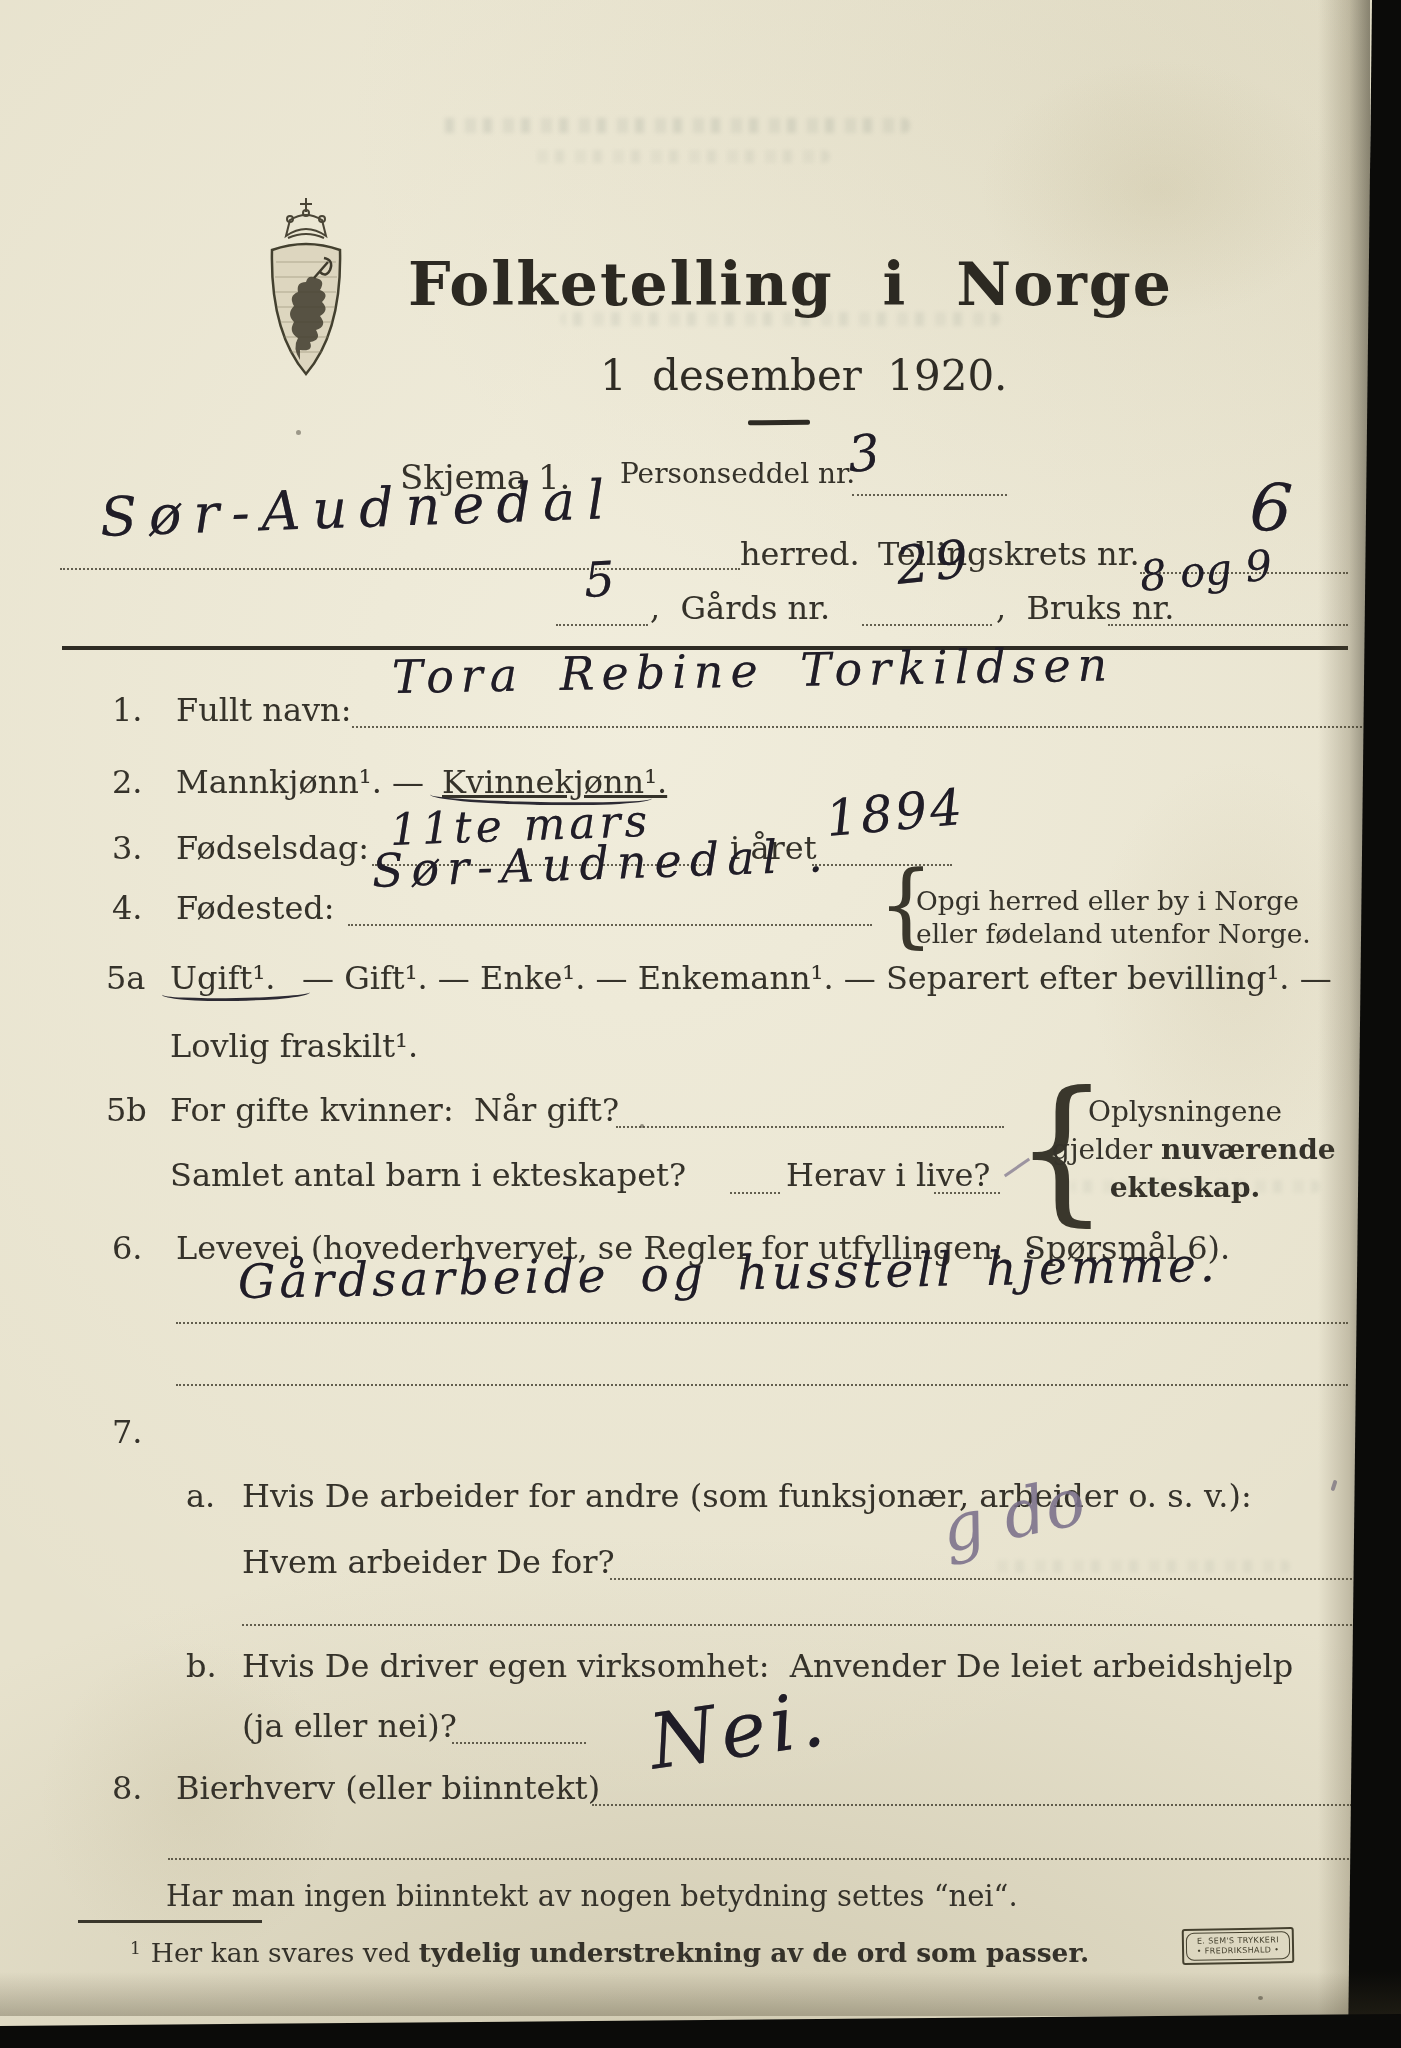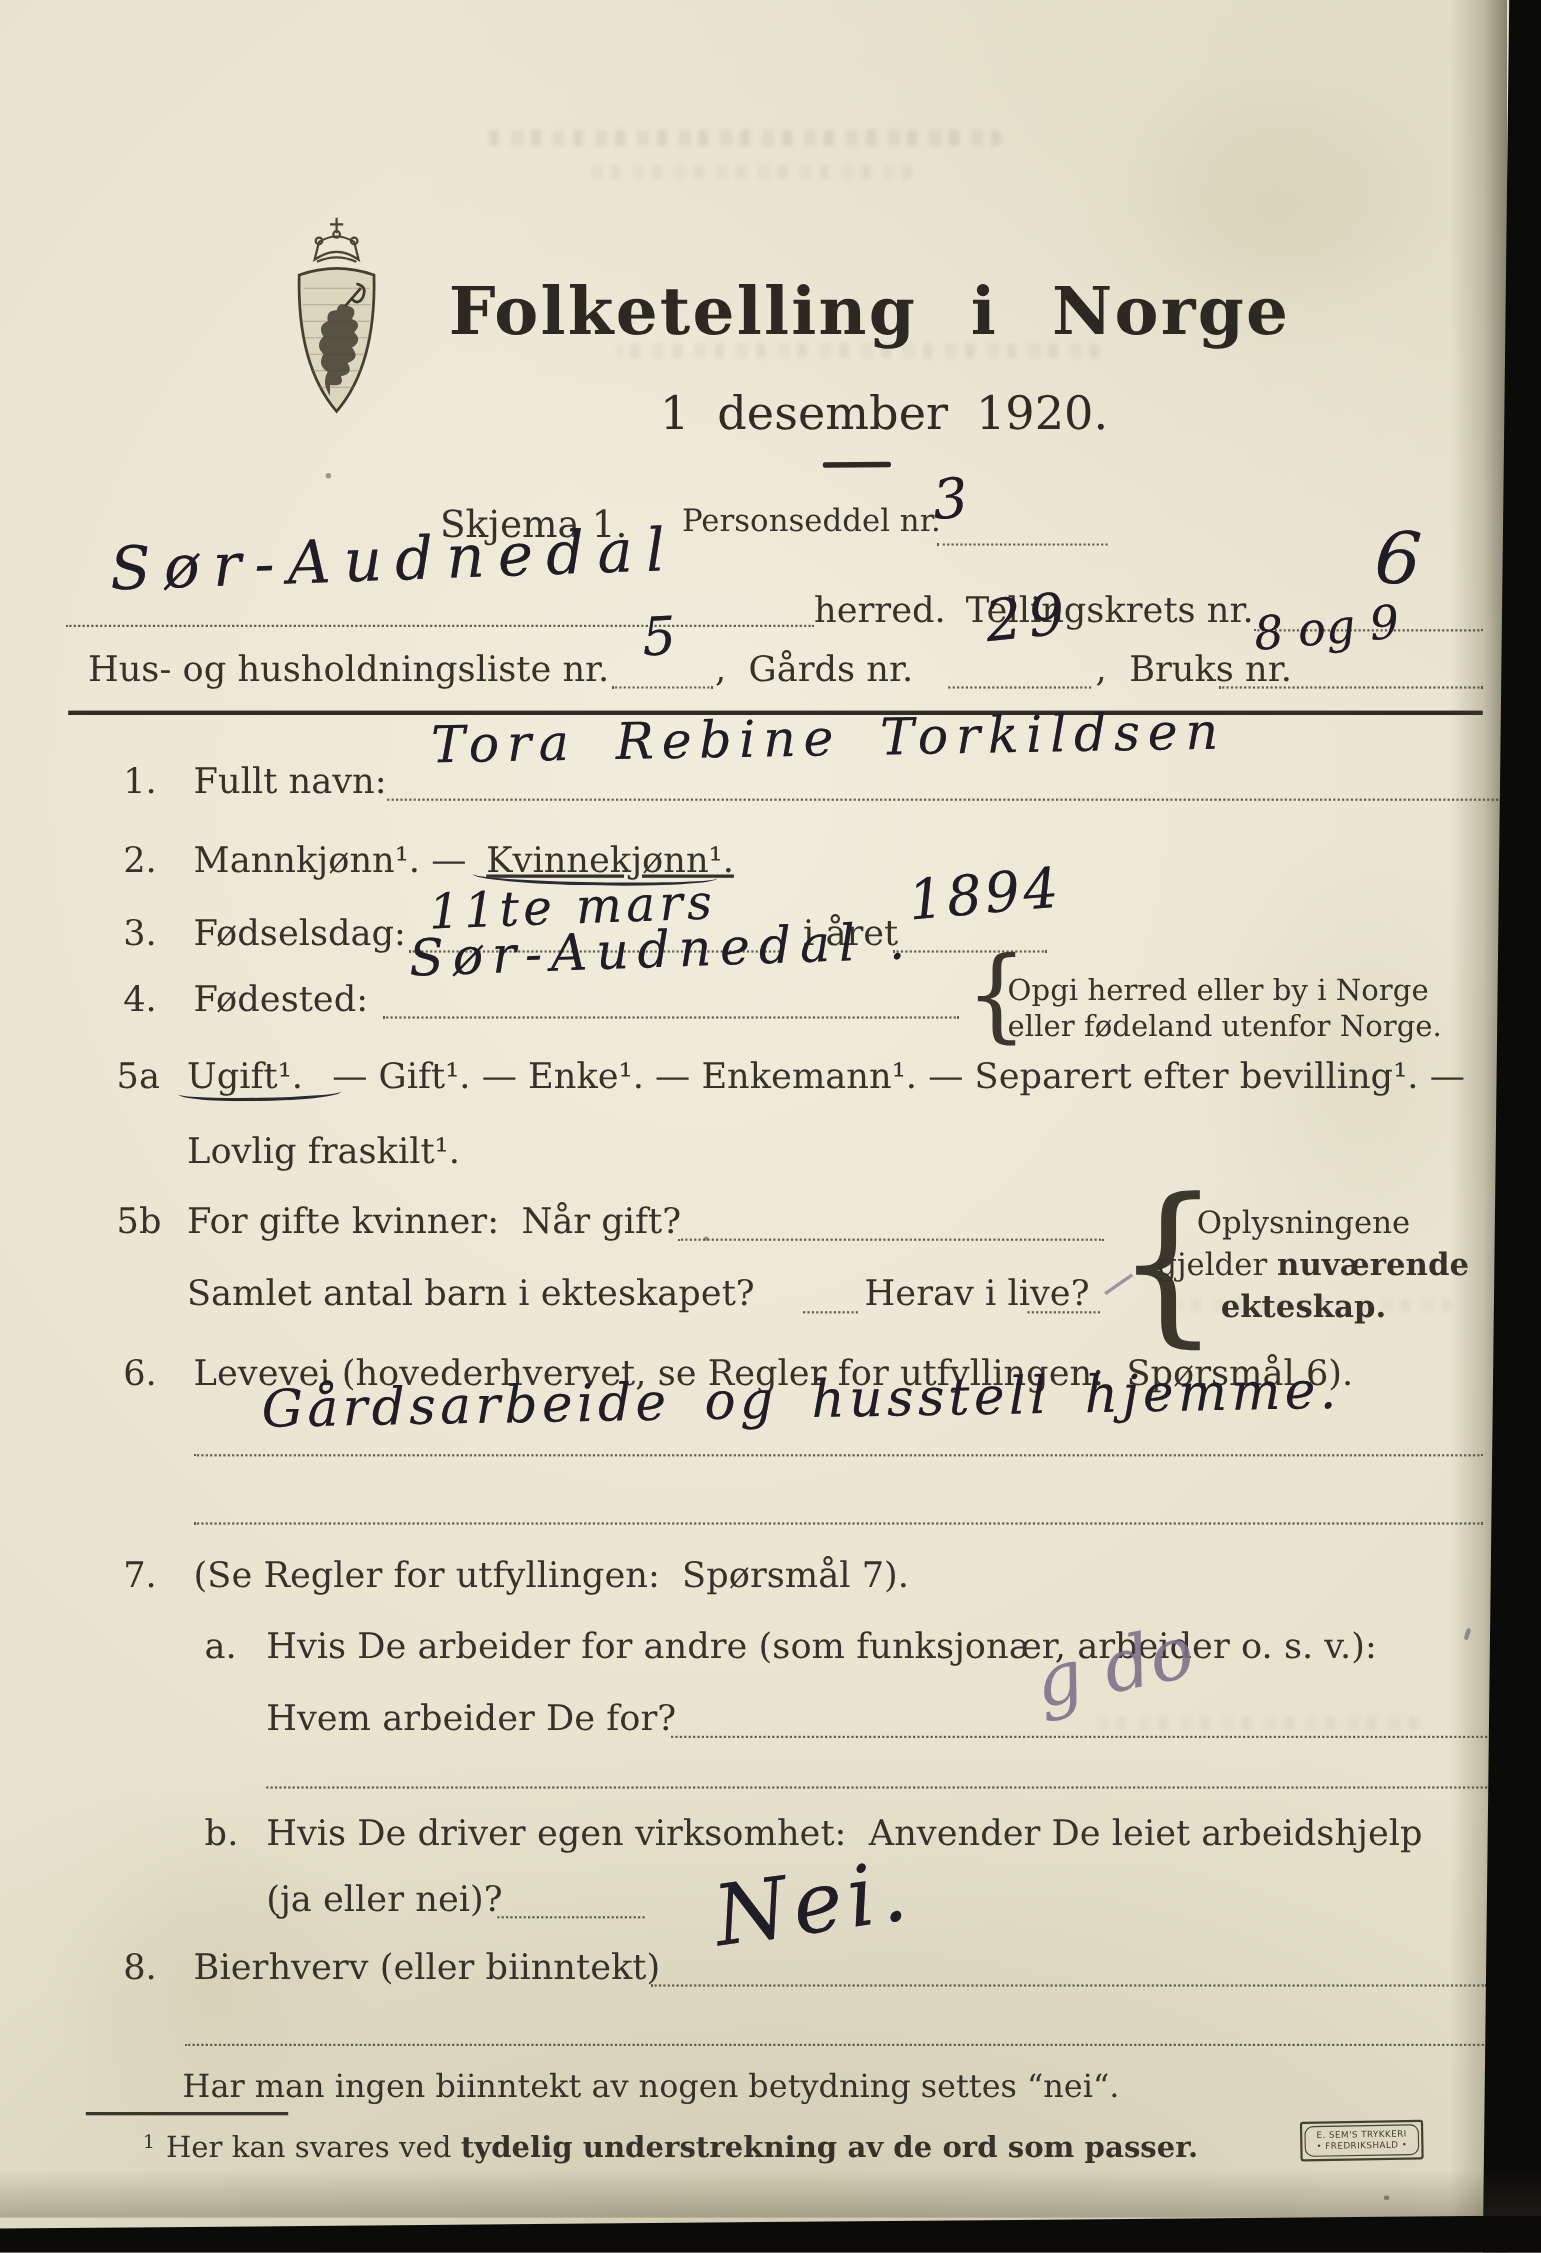--- a/index.html
+++ b/index.html
@@ -199,21 +199,20 @@
   <div class="dl" id="dl-personseddel"></div>
   <div class="hw" id="hw-personseddel">3</div>
 
   <div class="hw" id="hw-district">Sør-Audnedal</div>
   <div class="dl" id="dl-district"></div>
   <div class="t" id="t-herred">herred.</div>
   <div class="t" id="t-krets">Tellingskrets nr.</div>
   <div class="dl" id="dl-krets"></div>
   <div class="hw" id="hw-krets">6</div>
 
-  <div class="t" id="t-house">Hus- og husholdningsliste nr.</div>
   <div class="dl" id="dl-house"></div>
   <div class="hw" id="hw-house">5</div>
   <div class="t" id="t-gaard">,  Gårds nr.</div>
   <div class="dl" id="dl-gaard"></div>
   <div class="hw" id="hw-gaard">29</div>
   <div class="t" id="t-bruk">,  Bruks nr.</div>
   <div class="dl" id="dl-bruk"></div>
   <div class="hw" id="hw-bruk">8 og 9</div>
   <div id="rule-main"></div>
 
@@ -262,21 +261,20 @@
   <div class="t" id="q5b-note2"><span>gjelder </span><span class="bold">nuværende</span></div>
   <div class="t" id="q5b-note3">ekteskap.</div>
 
   <div class="t" id="q6-num">6.</div>
   <div class="t" id="q6-label">Levevei (hovederhvervet, se Regler for utfyllingen:  Spørsmål 6).</div>
   <div class="hw" id="hw-q6">Gårdsarbeide og husstell hjemme.</div>
   <div class="dl" id="dl-q6a"></div>
   <div class="dl" id="dl-q6b"></div>
 
   <div class="t" id="q7-num">7.</div>
-  <div class="t" id="q7-label">(Se Regler for utfyllingen:  Spørsmål 7).</div>
   <div class="t" id="q7a-num">a.</div>
   <div class="t" id="q7a-label">Hvis De arbeider for andre (som funksjonær, arbeider o. s. v.):</div>
   <div class="t" id="q7a-label2">Hvem arbeider De for?</div>
   <div class="dl" id="dl-q7a"></div>
   <div class="hw pencil" id="hw-q7a">g do</div>
   <div class="dl" id="dl-q7a2"></div>
   <div class="t" id="q7b-num">b.</div>
   <div class="t" id="q7b-label">Hvis De driver egen virksomhet:  Anvender De leiet arbeidshjelp</div>
   <div class="t" id="q7b-label2">(ja eller nei)?</div>
   <div class="dl" id="dl-q7b"></div>

